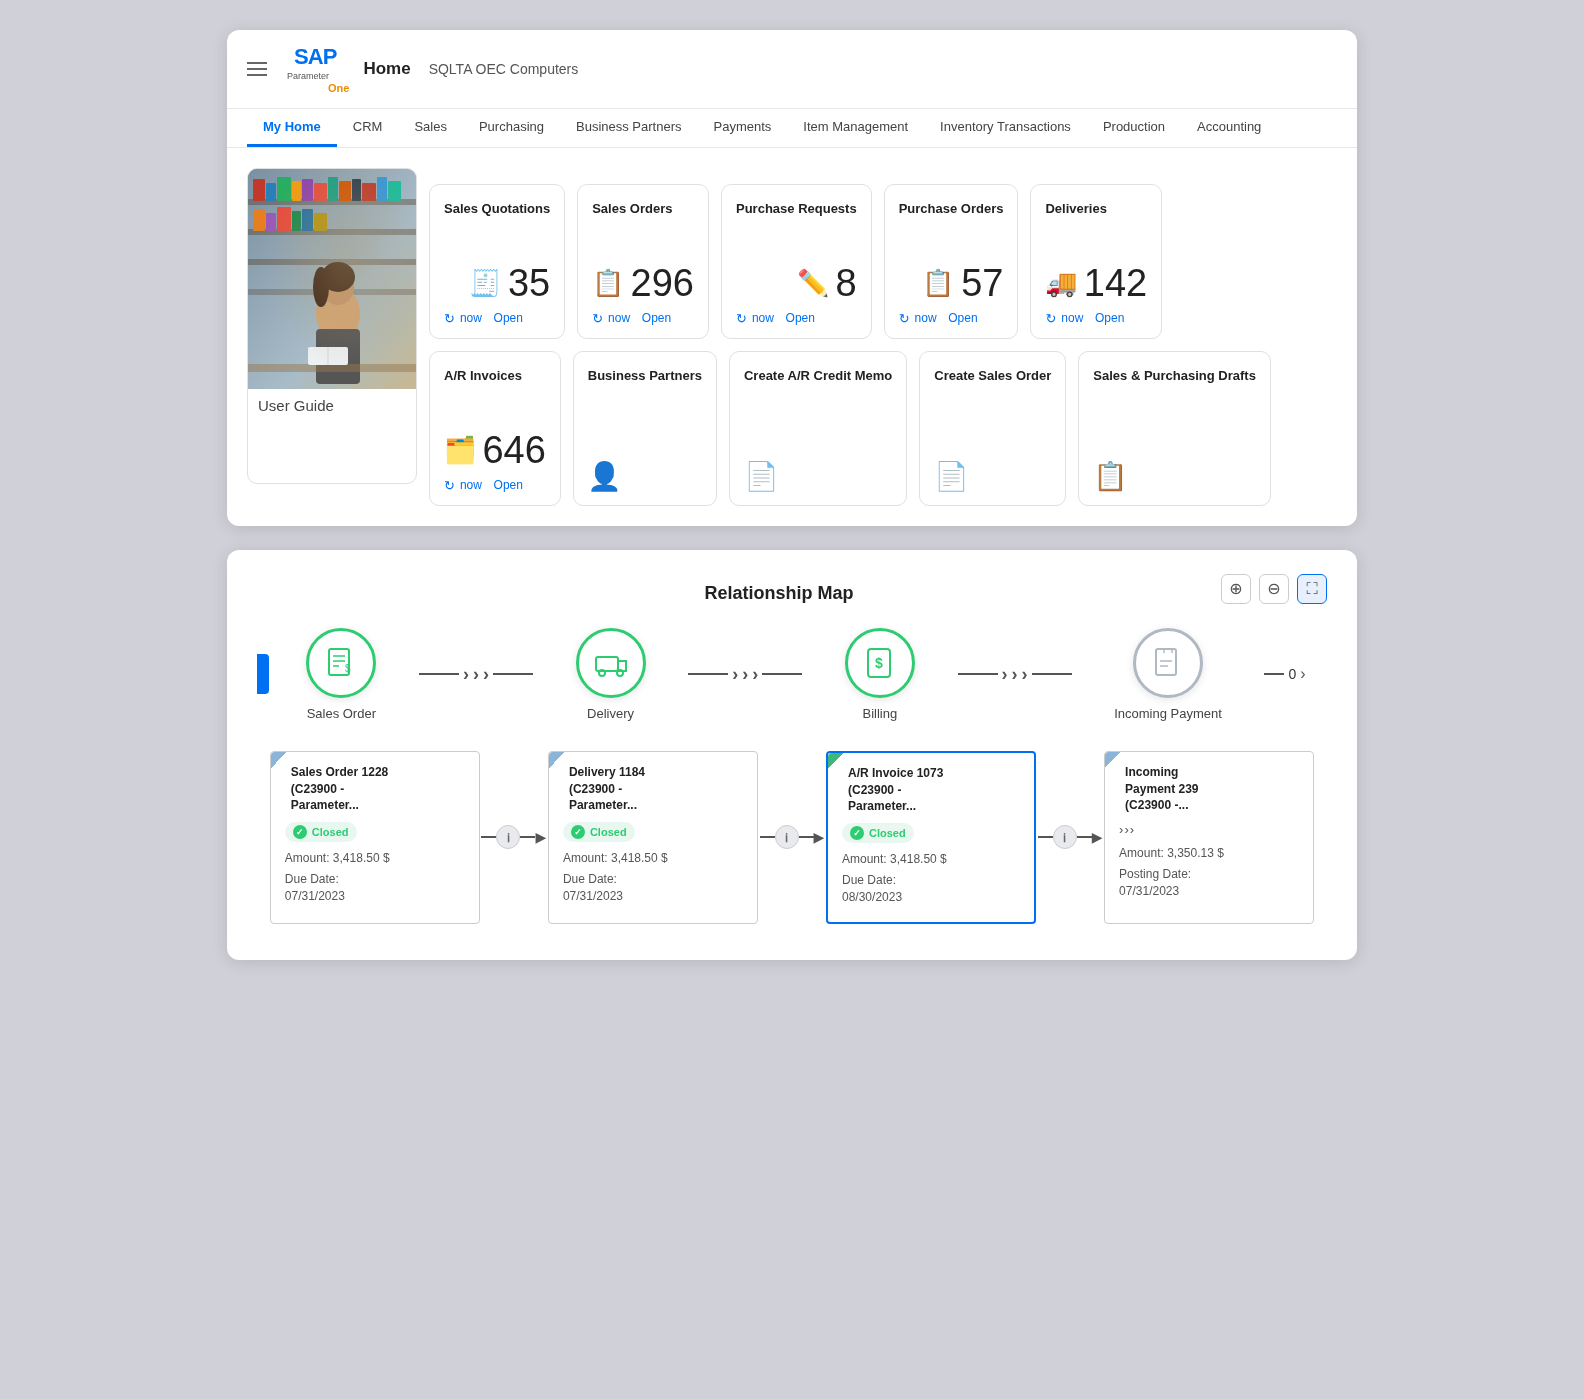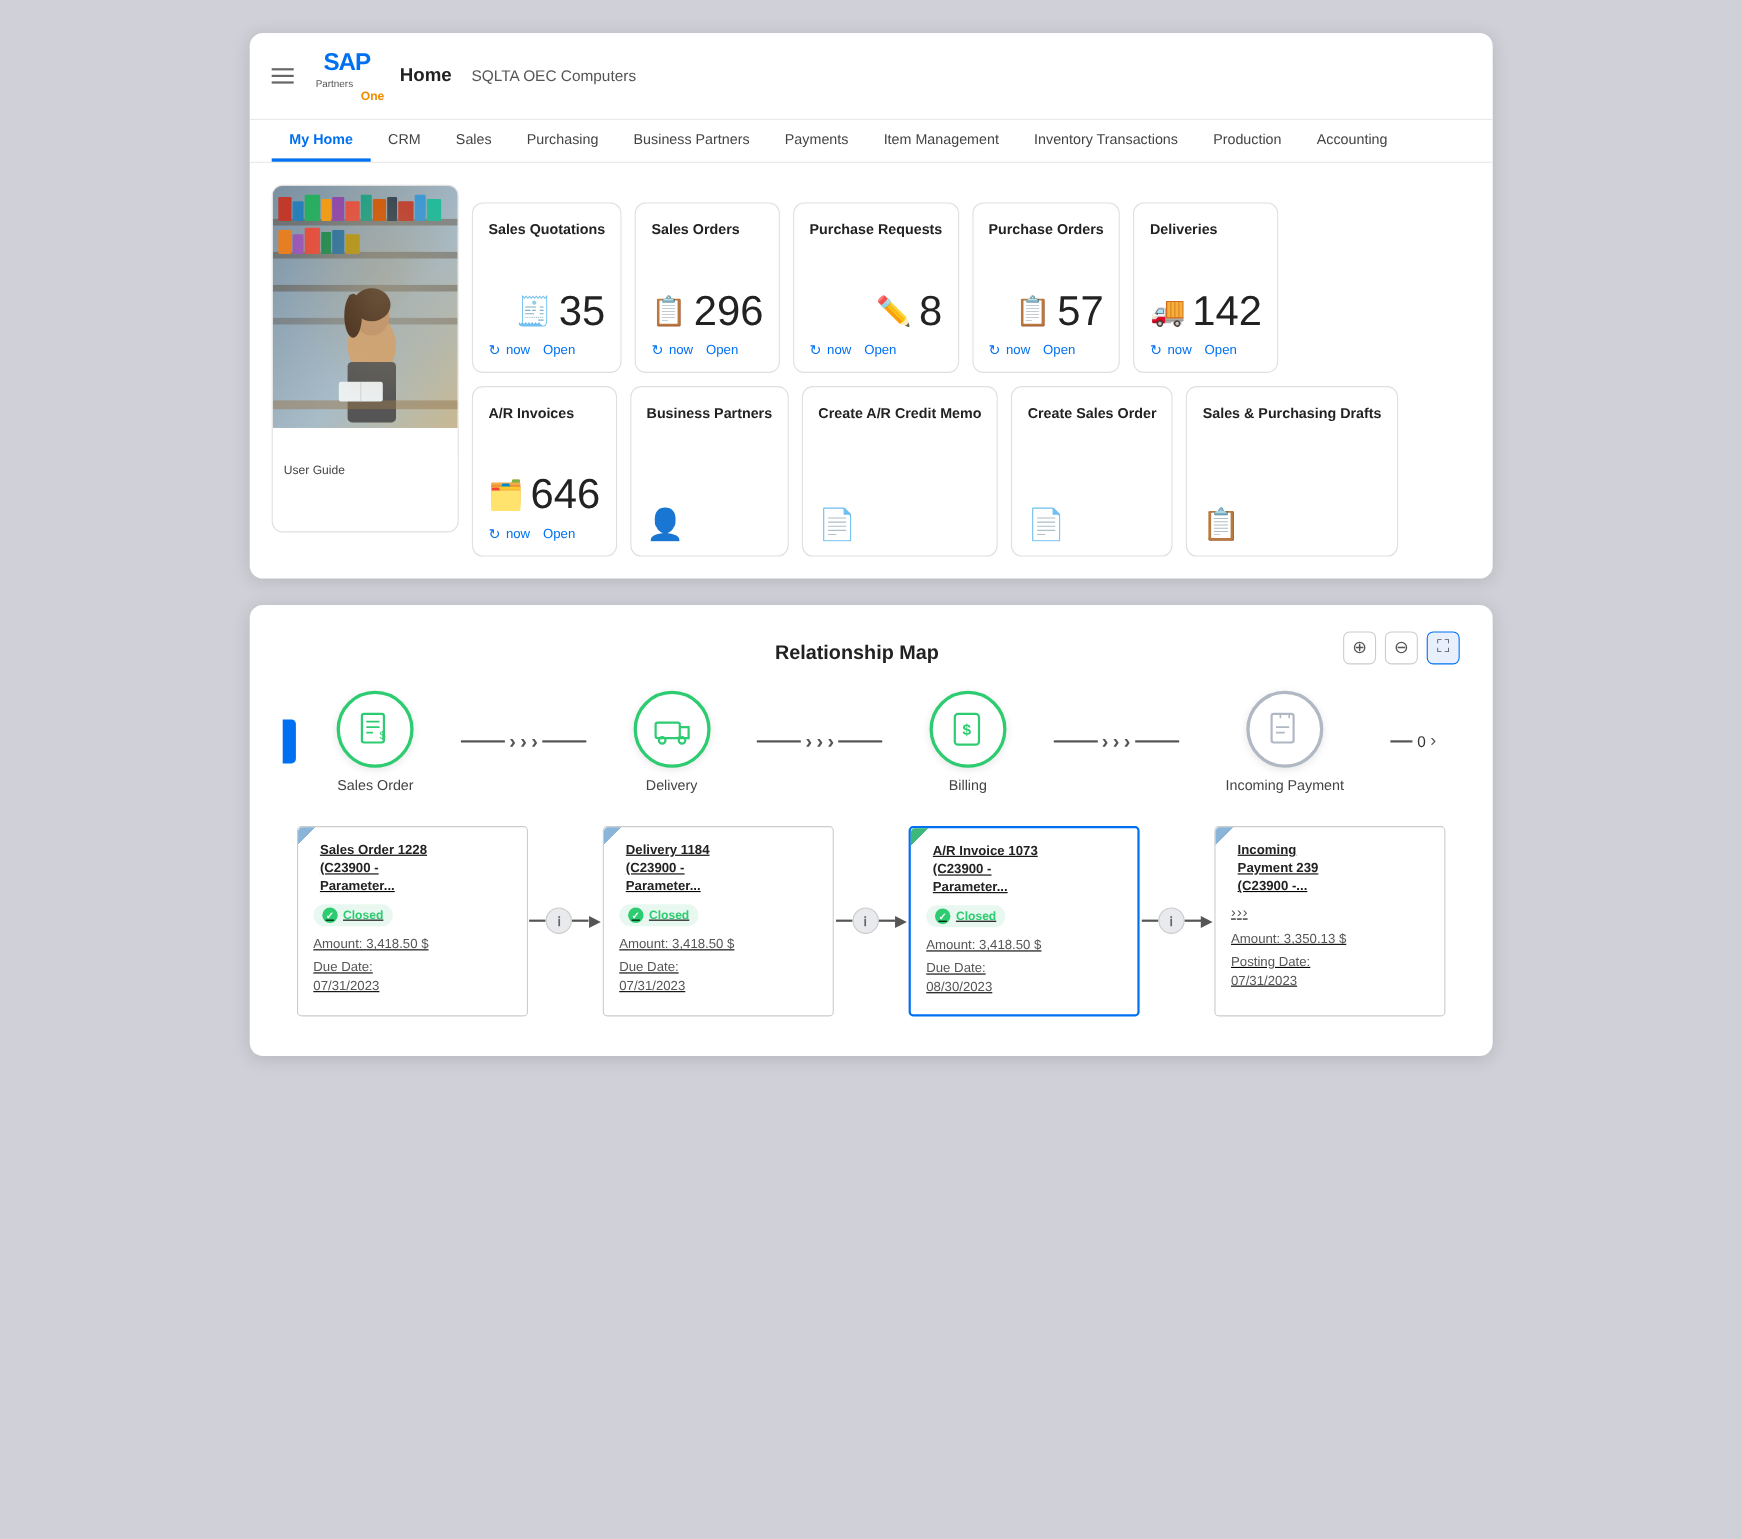--- a/index.html
+++ b/index.html
@@ -161,23 +161,22 @@
       background: linear-gradient(135deg, #8a9bb0 0%, #b5c2ce 40%, #d4c9a8 100%);
       position: relative;
       overflow: hidden;
     }
     .user-guide-img::after {
       content: '';
       position: absolute; inset: 0;
       background: radial-gradient(ellipse at 60% 40%, rgba(180,160,120,0.4) 0%, transparent 60%);
     }
     .user-guide-label {
-      padding: 8px 10px; font-size: 11px; color: #444;
+      padding: 8px 10px; font-size: 15px; color: #444;
       background: #fff;
-      margin-top: 25px;
     }
 
     
     .bottom-panel {
       background: #fff;
       border-radius: 12px;
       box-shadow: 0 2px 16px rgba(0,0,0,0.13);
       width: 1130px;
       overflow: hidden;
       padding: 24px 30px 36px;
@@ -232,21 +231,20 @@
       padding: 0 10px;
     }
     .doc-card {
       background: #fff;
       border: 1px solid #ccc;
       border-radius: 4px;
       width: 210px;
       padding: 12px 14px;
       font-size: 12px;
       position: relative;
-      text-decoration: underline;
     }
     .doc-card.highlighted {
       border: 2px solid #0070f2;
     }
     .doc-card-corner {
       position: absolute; top: 0; left: 0;
       width: 16px; height: 16px;
       background: linear-gradient(135deg, #8ab4d8 50%, transparent 50%);
       border-radius: 4px 0 0 0;
     }
@@ -299,21 +297,21 @@
 
   <div class="header">
     <div class="hamburger">
       <span></span>
         <span></span>
         <span></span>
     </div>
     <div class="sap-logo">
       <span class="sap-text">SAP</span>
       <div style="display:flex;flex-direction:column;margin-left:3px;">
-        <span class="sap-business">Partners</span>
+        <span class="sap-business">Parameter</span>
         <span class="sap-one">One</span>
       </div>
     </div>
     <span class="header-title">Home</span>
     <span class="header-subtitle">SQLTA OEC Computers</span>
   </div>
 
   <nav class="nav-tabs">
     <div class="nav-tab active">My Home</div>
     <div class="nav-tab">CRM</div>

